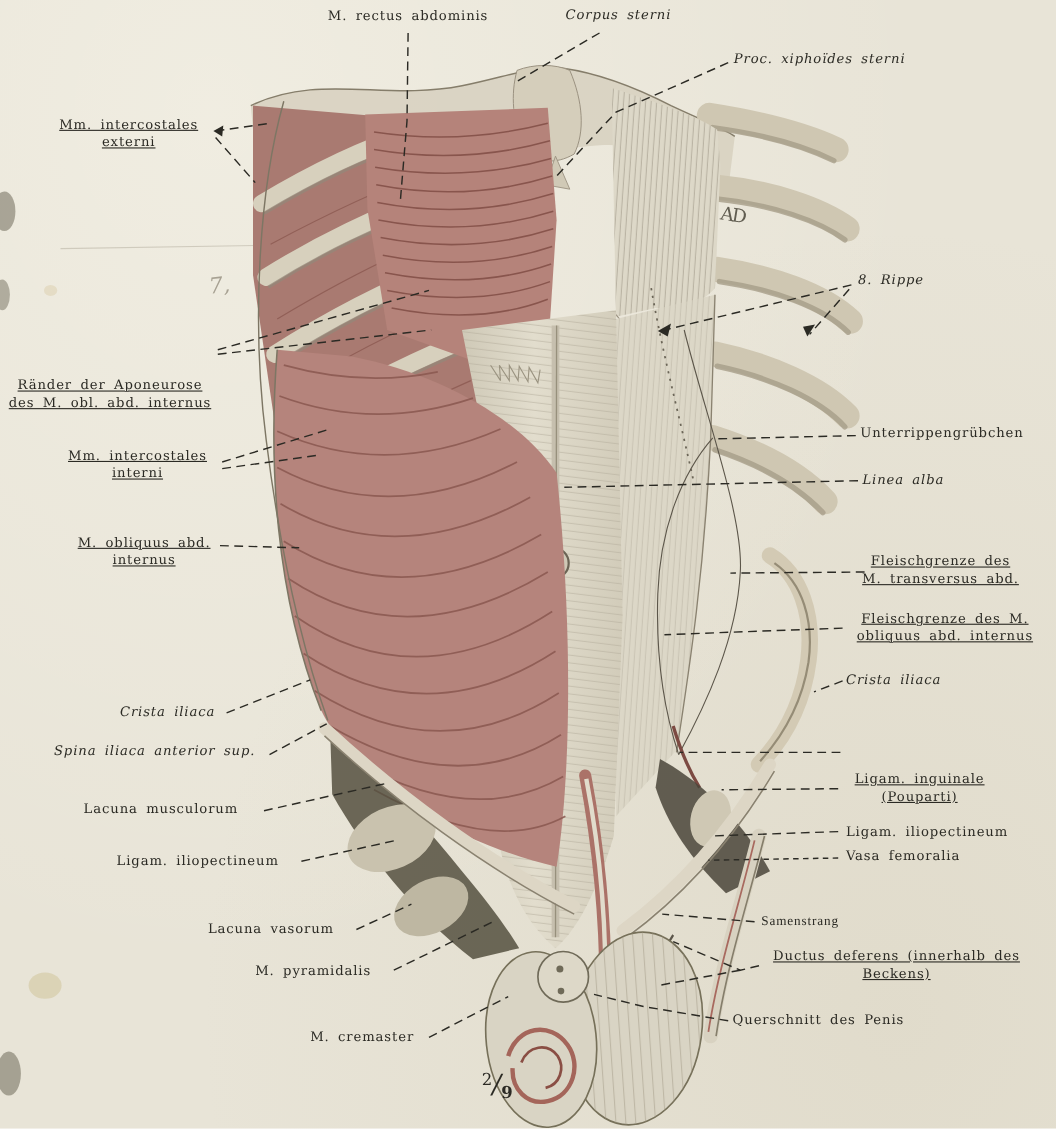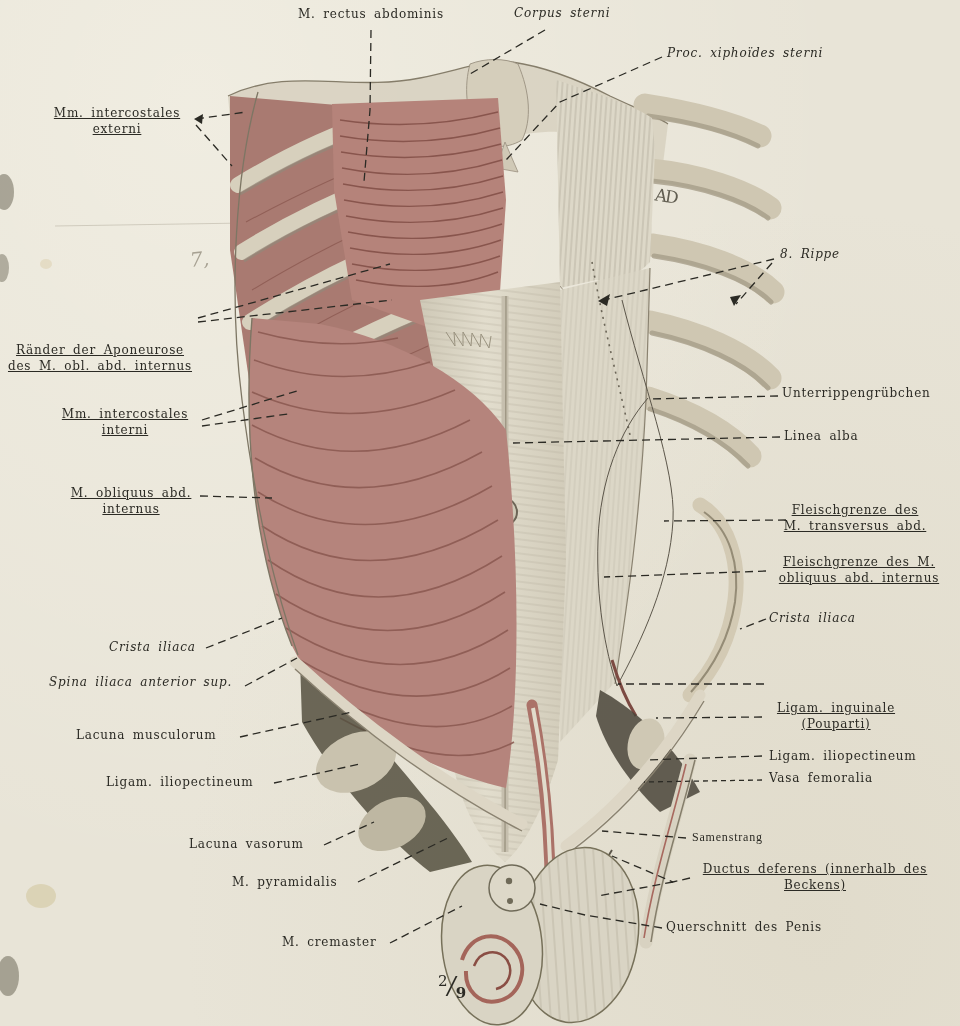--- a/index.html
+++ b/index.html
@@ -285,21 +285,21 @@
   <div class="lbl it" style="left:109px;top:640px;">Crista iliaca</div>
   <div class="lbl it" style="left:49px;top:675px;">Spina iliaca anterior sup.</div>
   <div class="lbl" style="left:76px;top:728px;">Lacuna musculorum</div>
   <div class="lbl" style="left:106px;top:775px;">Ligam. iliopectineum</div>
   <div class="lbl" style="left:189px;top:837px;">Lacuna vasorum</div>
   <div class="lbl" style="left:232px;top:875px;">M. pyramidalis</div>
   <div class="lbl" style="left:282px;top:935px;">M. cremaster</div>
 
   <div class="lbl it" style="left:780px;top:247px;">8. Rippe</div>
   <div class="lbl" style="left:782px;top:386px;">Unterrippengrübchen</div>
-  <div class="lbl" style="left:784px;top:429px;">Linea alba</div>
+  <div class="lbl" style="left:784px;top:429px;font-style:italic;">Linea alba</div>
   <div class="lbl ctr" style="left:772px;top:503px;width:166px;">Fleischgrenze des
 M. transversus abd.</div>
   <div class="lbl ctr" style="left:769px;top:555px;width:180px;">Fleischgrenze des M.
 obliquus abd. internus</div>
   <div class="lbl it" style="left:769px;top:611px;">Crista iliaca</div>
   <div class="lbl ctr" style="left:769px;top:701px;width:134px;">Ligam. inguinale
 (Pouparti)</div>
   <div class="lbl" style="left:769px;top:749px;">Ligam. iliopectineum</div>
   <div class="lbl" style="left:769px;top:771px;">Vasa femoralia</div>
   <div class="lbl" style="left:692px;top:830px;font-family:Liberation Serif, serif;">Samenstrang</div>

